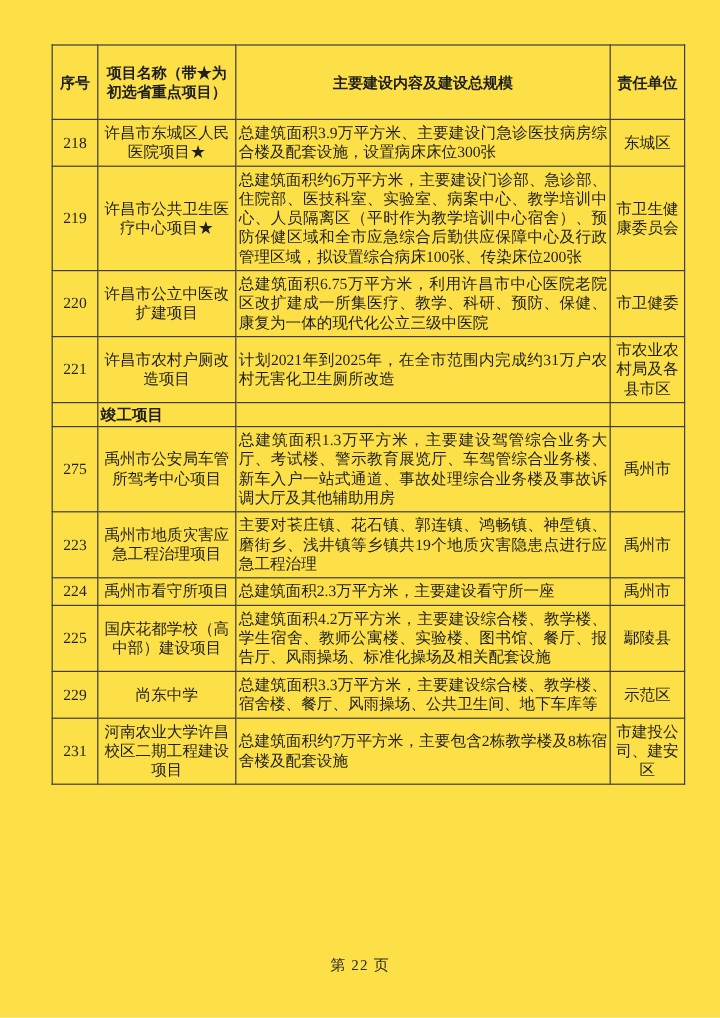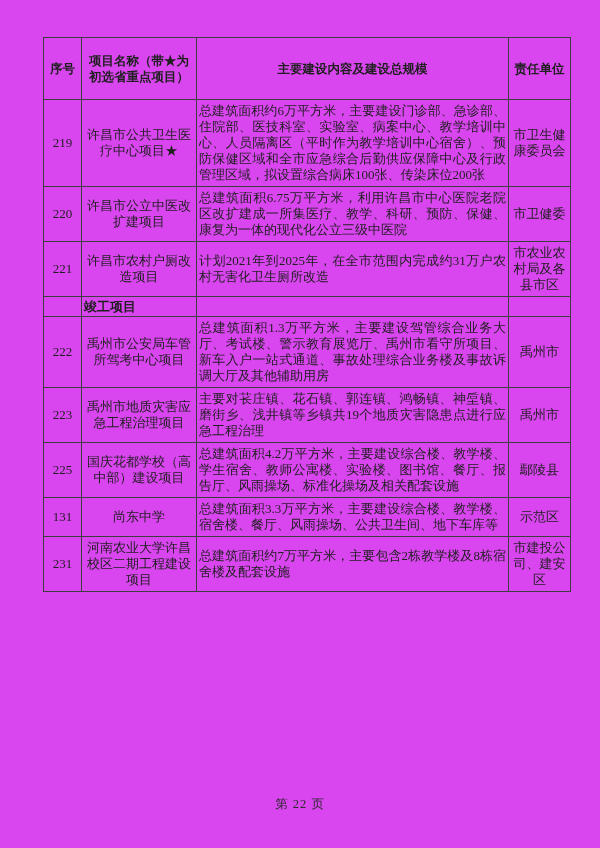--- a/index.html
+++ b/index.html
@@ -6,21 +6,21 @@
   html, body { background: #ffffff; }
   body {
     width: 600px; height: 848px;
     font-family: "Liberation Serif", "DejaVu Serif", serif;
     color: #1f1f1f;
     overflow: hidden;
   }
   .page {
     position: relative;
     width: 600px; height: 848px;
-    background: #d946ef;
+    background: #fde047;
   }
   table.projects {
     position: absolute;
     left: 43px; top: 37px;
     width: 527px;
     border-collapse: collapse;
     table-layout: fixed;
   }
   table.projects col.c-no   { width: 38px; }
   table.projects col.c-name { width: 115px; }
@@ -73,20 +73,26 @@
     <thead>
       <tr>
         <th>序号</th>
         <th>项目名称（带★为初选省重点项目）</th>
         <th>主要建设内容及建设总规模</th>
         <th>责任单位</th>
       </tr>
     </thead>
     <tbody>
         <tr>
+    <td class="cell-no">218</td>
+    <td class="cell-name">许昌市东城区人民医院项目★</td>
+    <td class="cell-desc">总建筑面积3.9万平方米、主要建设门急诊医技病房综合楼及配套设施，设置病床床位300张</td>
+    <td class="cell-unit">东城区</td>
+  </tr>
+        <tr>
     <td class="cell-no">219</td>
     <td class="cell-name">许昌市公共卫生医疗中心项目★</td>
     <td class="cell-desc">总建筑面积约6万平方米，主要建设门诊部、急诊部、住院部、医技科室、实验室、病案中心、教学培训中心、人员隔离区（平时作为教学培训中心宿舍）、预防保健区域和全市应急综合后勤供应保障中心及行政管理区域，拟设置综合病床100张、传染床位200张</td>
     <td class="cell-unit">市卫生健康委员会</td>
   </tr>
         <tr>
     <td class="cell-no">220</td>
     <td class="cell-name">许昌市公立中医改扩建项目</td>
     <td class="cell-desc">总建筑面积6.75万平方米，利用许昌市中心医院老院区改扩建成一所集医疗、教学、科研、预防、保健、康复为一体的现代化公立三级中医院</td>
     <td class="cell-unit">市卫健委</td>
@@ -97,39 +103,45 @@
     <td class="cell-desc">计划2021年到2025年，在全市范围内完成约31万户农村无害化卫生厕所改造</td>
     <td class="cell-unit">市农业农村局及各县市区</td>
   </tr>
         <tr class="section-row">
     <td class="cell-no"></td>
     <td class="section-label">竣工项目</td>
     <td class="cell-desc"></td>
     <td class="cell-unit"></td>
   </tr>
         <tr>
-    <td class="cell-no">222</td>
+    <td class="cell-no">275</td>
     <td class="cell-name">禹州市公安局车管所驾考中心项目</td>
-    <td class="cell-desc">总建筑面积1.3万平方米，主要建设驾管综合业务大厅、考试楼、警示教育展览厅、禹州市看守所项目、新车入户一站式通道、事故处理综合业务楼及事故诉调大厅及其他辅助用房</td>
+    <td class="cell-desc">总建筑面积1.3万平方米，主要建设驾管综合业务大厅、考试楼、警示教育展览厅、车驾管综合业务楼、新车入户一站式通道、事故处理综合业务楼及事故诉调大厅及其他辅助用房</td>
     <td class="cell-unit">禹州市</td>
   </tr>
         <tr>
     <td class="cell-no">223</td>
     <td class="cell-name">禹州市地质灾害应急工程治理项目</td>
     <td class="cell-desc">主要对苌庄镇、花石镇、郭连镇、鸿畅镇、神垕镇、磨街乡、浅井镇等乡镇共19个地质灾害隐患点进行应急工程治理</td>
     <td class="cell-unit">禹州市</td>
   </tr>
         <tr>
+    <td class="cell-no">224</td>
+    <td class="cell-name">禹州市看守所项目</td>
+    <td class="cell-desc">总建筑面积2.3万平方米，主要建设看守所一座</td>
+    <td class="cell-unit">禹州市</td>
+  </tr>
+        <tr>
     <td class="cell-no">225</td>
     <td class="cell-name">国庆花都学校（高中部）建设项目</td>
     <td class="cell-desc">总建筑面积4.2万平方米，主要建设综合楼、教学楼、学生宿舍、教师公寓楼、实验楼、图书馆、餐厅、报告厅、风雨操场、标准化操场及相关配套设施</td>
     <td class="cell-unit">鄢陵县</td>
   </tr>
         <tr>
-    <td class="cell-no">131</td>
+    <td class="cell-no">229</td>
     <td class="cell-name">尚东中学</td>
     <td class="cell-desc">总建筑面积3.3万平方米，主要建设综合楼、教学楼、宿舍楼、餐厅、风雨操场、公共卫生间、地下车库等</td>
     <td class="cell-unit">示范区</td>
   </tr>
         <tr>
     <td class="cell-no">231</td>
     <td class="cell-name">河南农业大学许昌校区二期工程建设项目</td>
     <td class="cell-desc">总建筑面积约7万平方米，主要包含2栋教学楼及8栋宿舍楼及配套设施</td>
     <td class="cell-unit">市建投公司、建安区</td>
   </tr>

